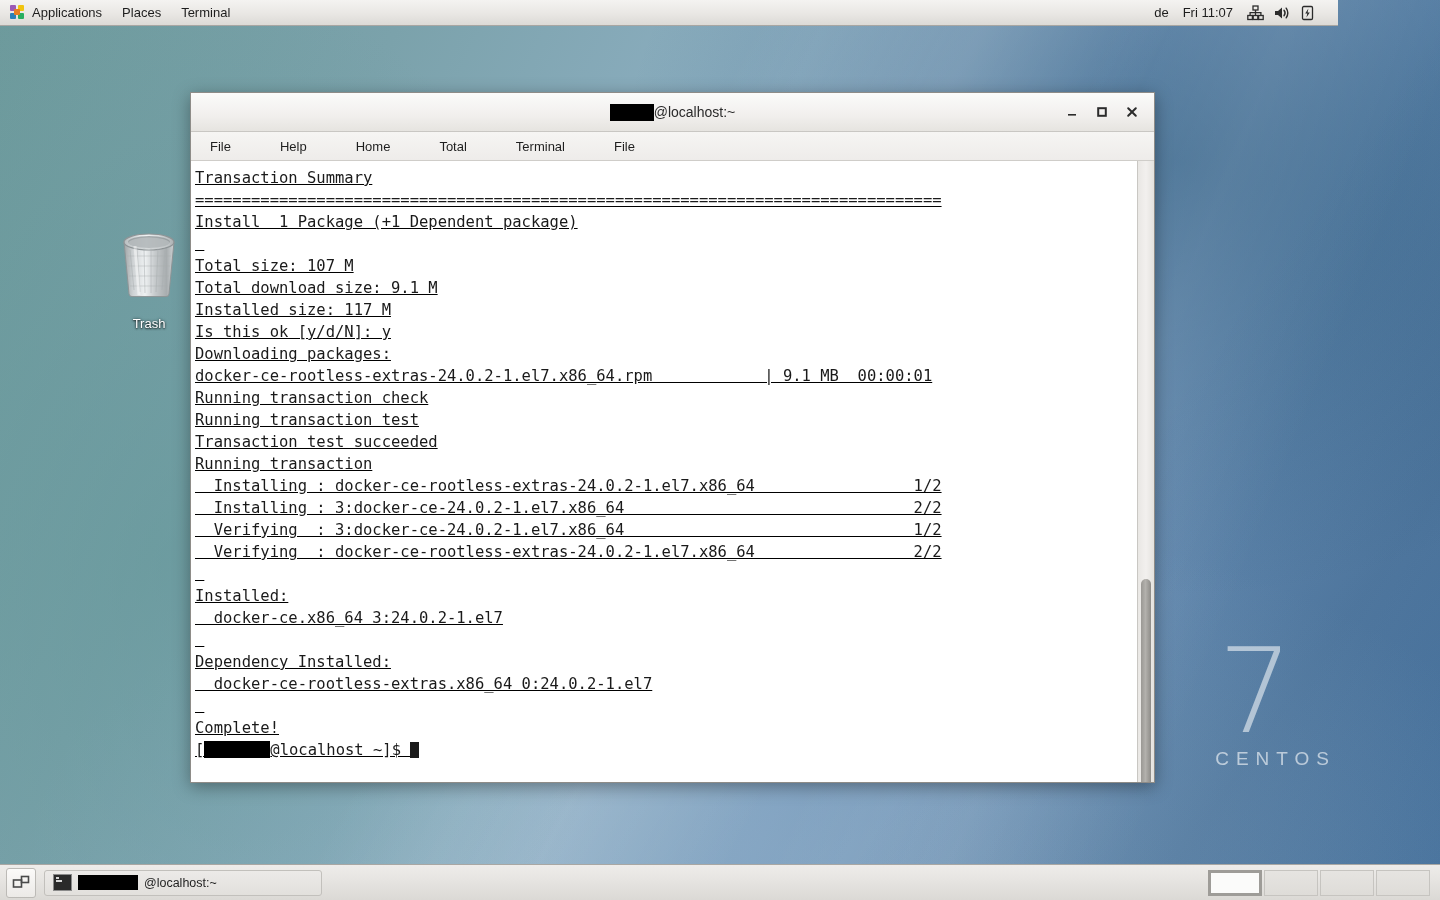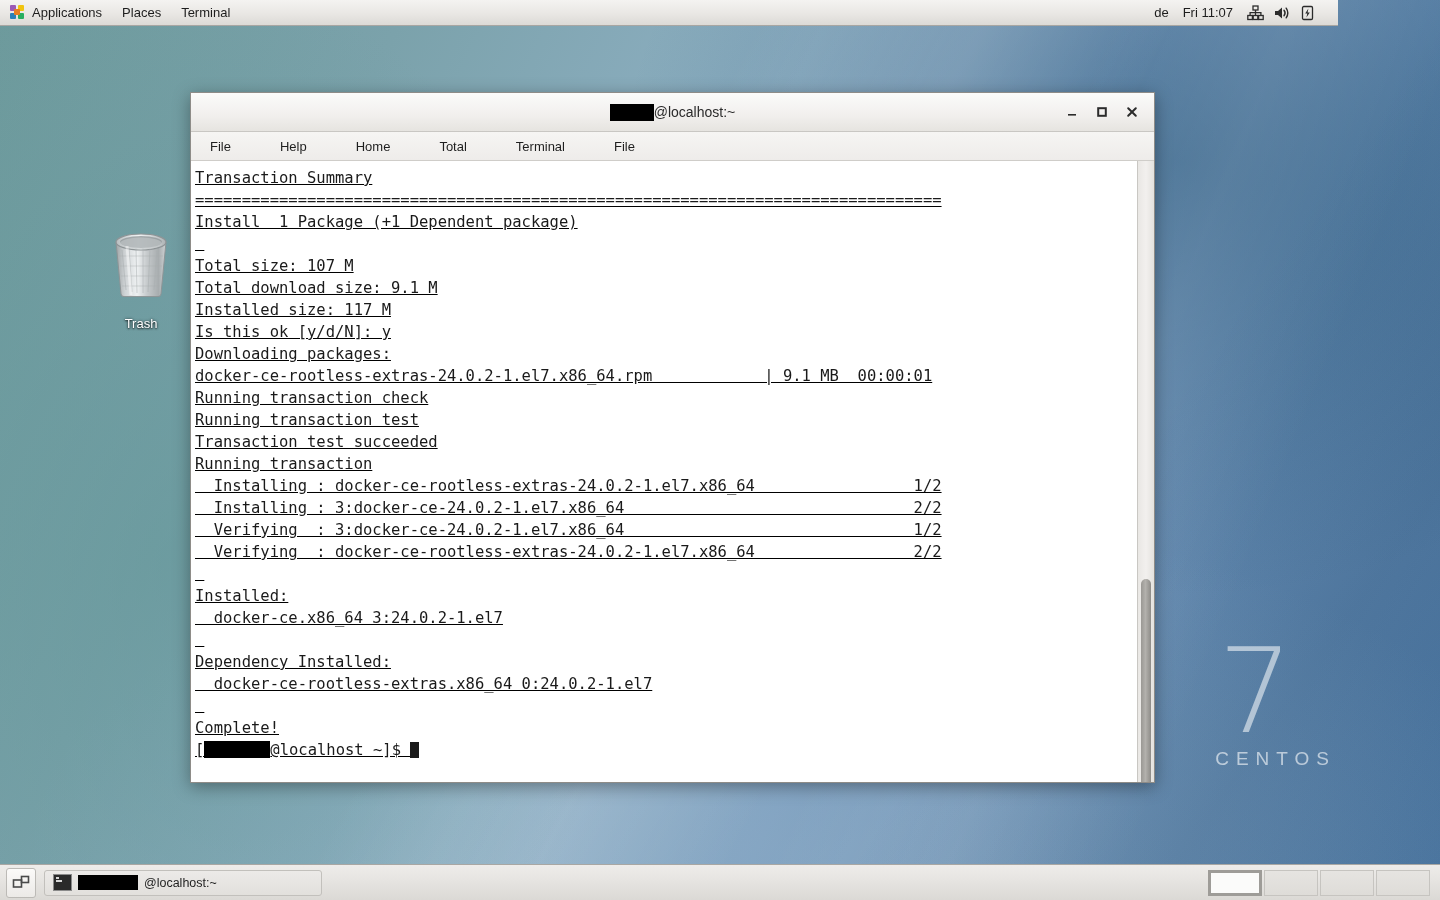--- a/index.html
+++ b/index.html
@@ -326,21 +326,21 @@
       <span class="tray-icon">
         <svg width="15" height="16" viewBox="0 0 15 16">
           <rect x="2.5" y="1.5" width="10" height="13" rx="1.3" fill="none" stroke="#2b2b2b" stroke-width="1.3"></rect>
           <path d="M8.4 3.6 L5.2 8.6 H7.3 L6.4 12.6 L9.8 7.4 H7.6 Z" fill="#2b2b2b"></path>
         </svg>
       </span>
     </div>
   </div>
 
 
-  <div class="desk-icon" style="left:86px; top:226px;">
+  <div class="desk-icon" style="left:94px; top:226px;">
     <span>
       <svg width="78" height="80" viewBox="0 0 78 80">
         <defs>
           <linearGradient id="canGrad" x1="0" y1="0" x2="1" y2="0">
             <stop offset="0%" stop-color="#9fa4a6"></stop>
             <stop offset="18%" stop-color="#cfd3d5"></stop>
             <stop offset="42%" stop-color="#eef1f2"></stop>
             <stop offset="62%" stop-color="#c6cacc"></stop>
             <stop offset="85%" stop-color="#a8adaf"></stop>
             <stop offset="100%" stop-color="#cfd3d5"></stop>

